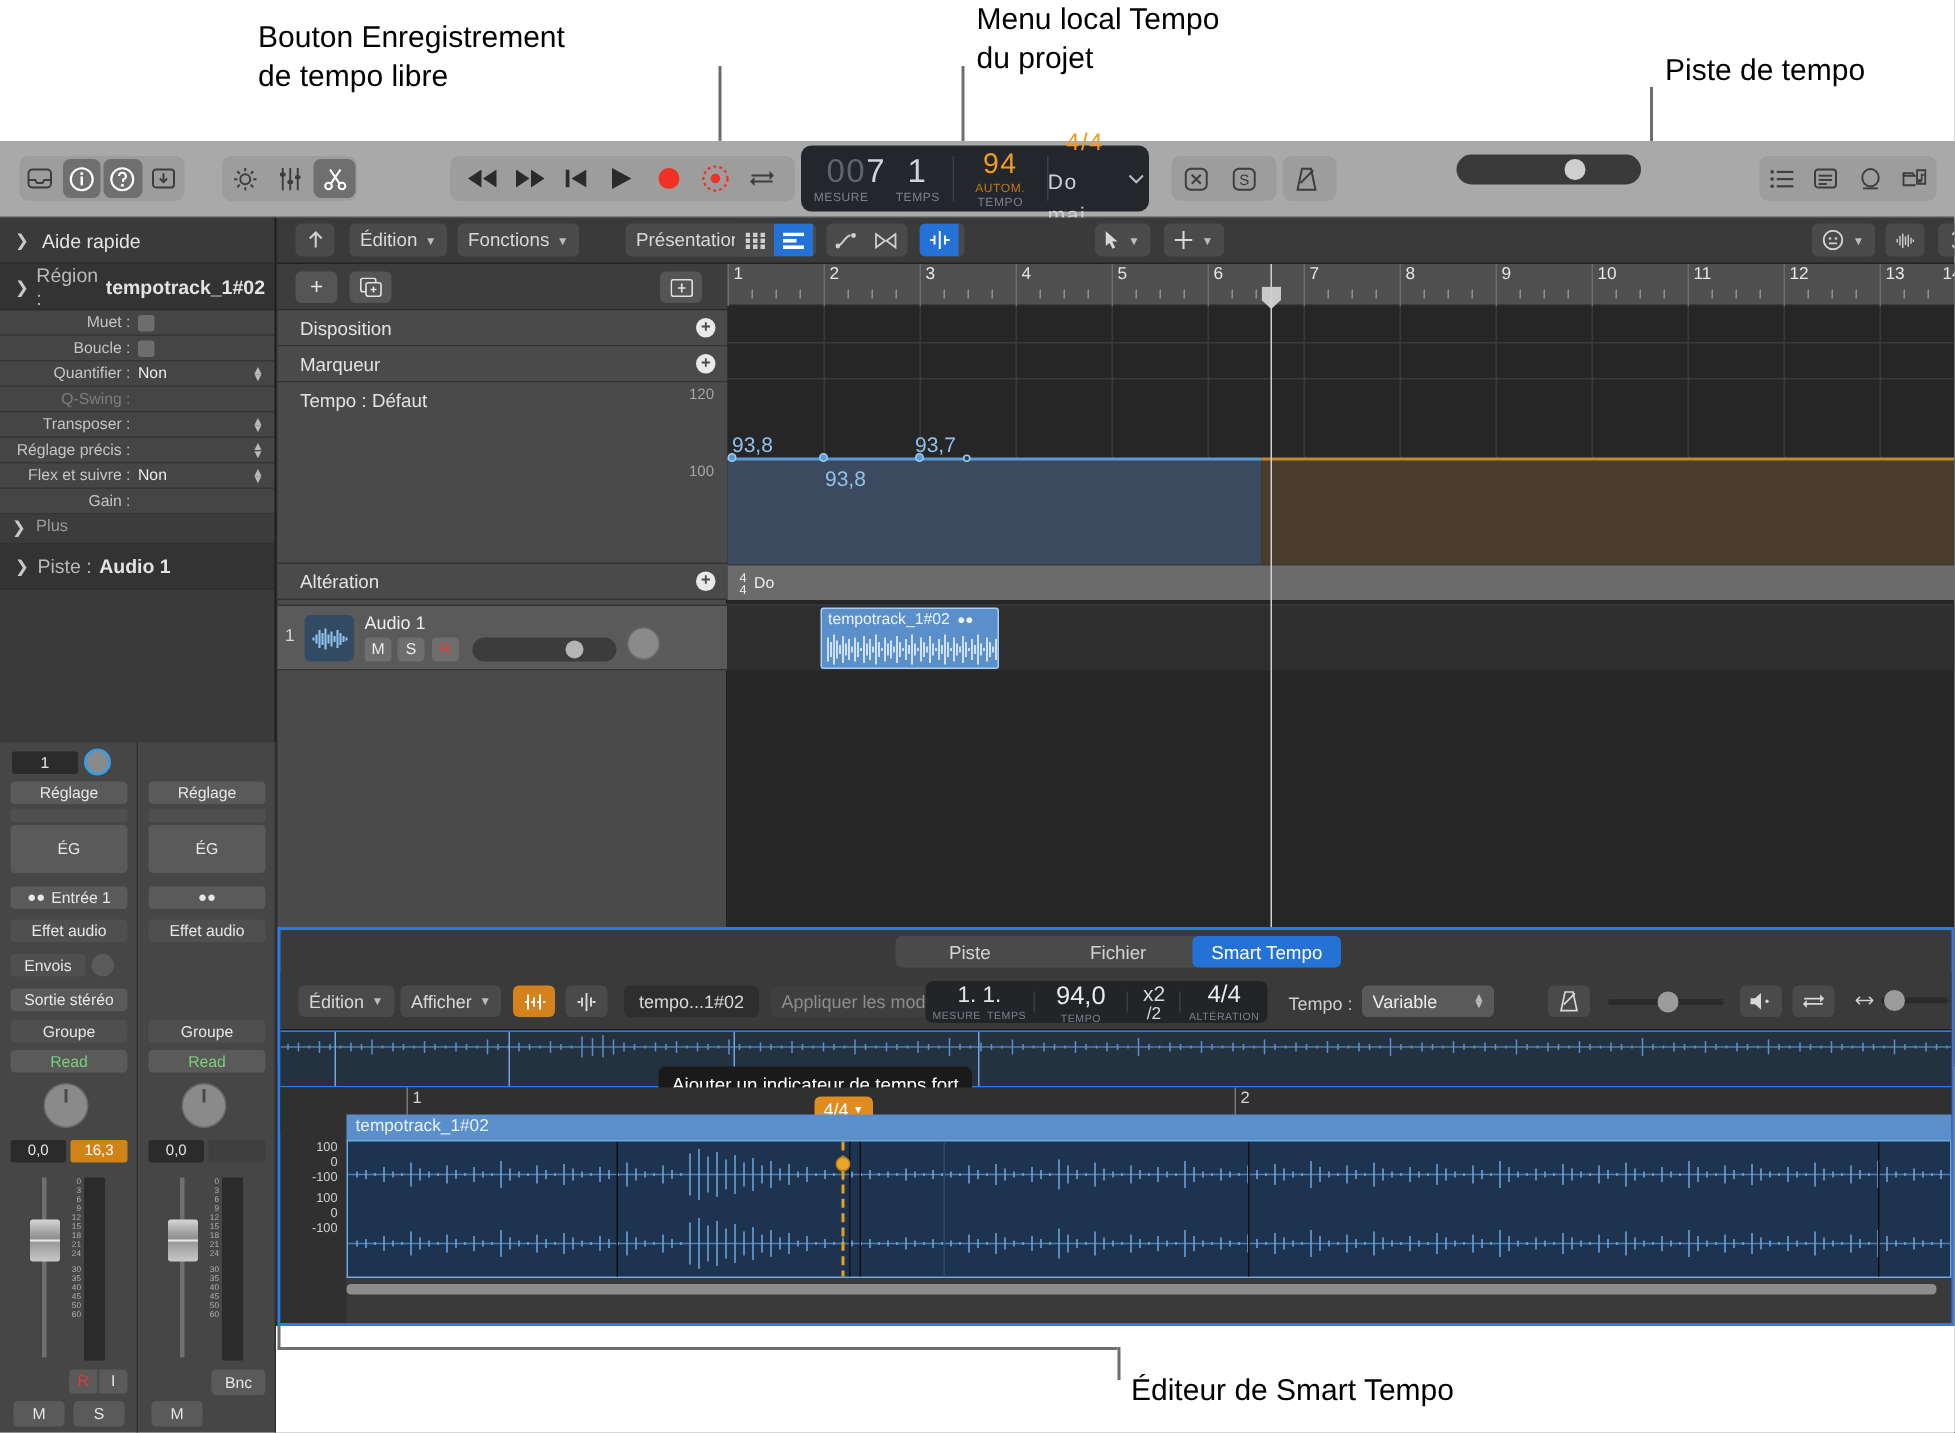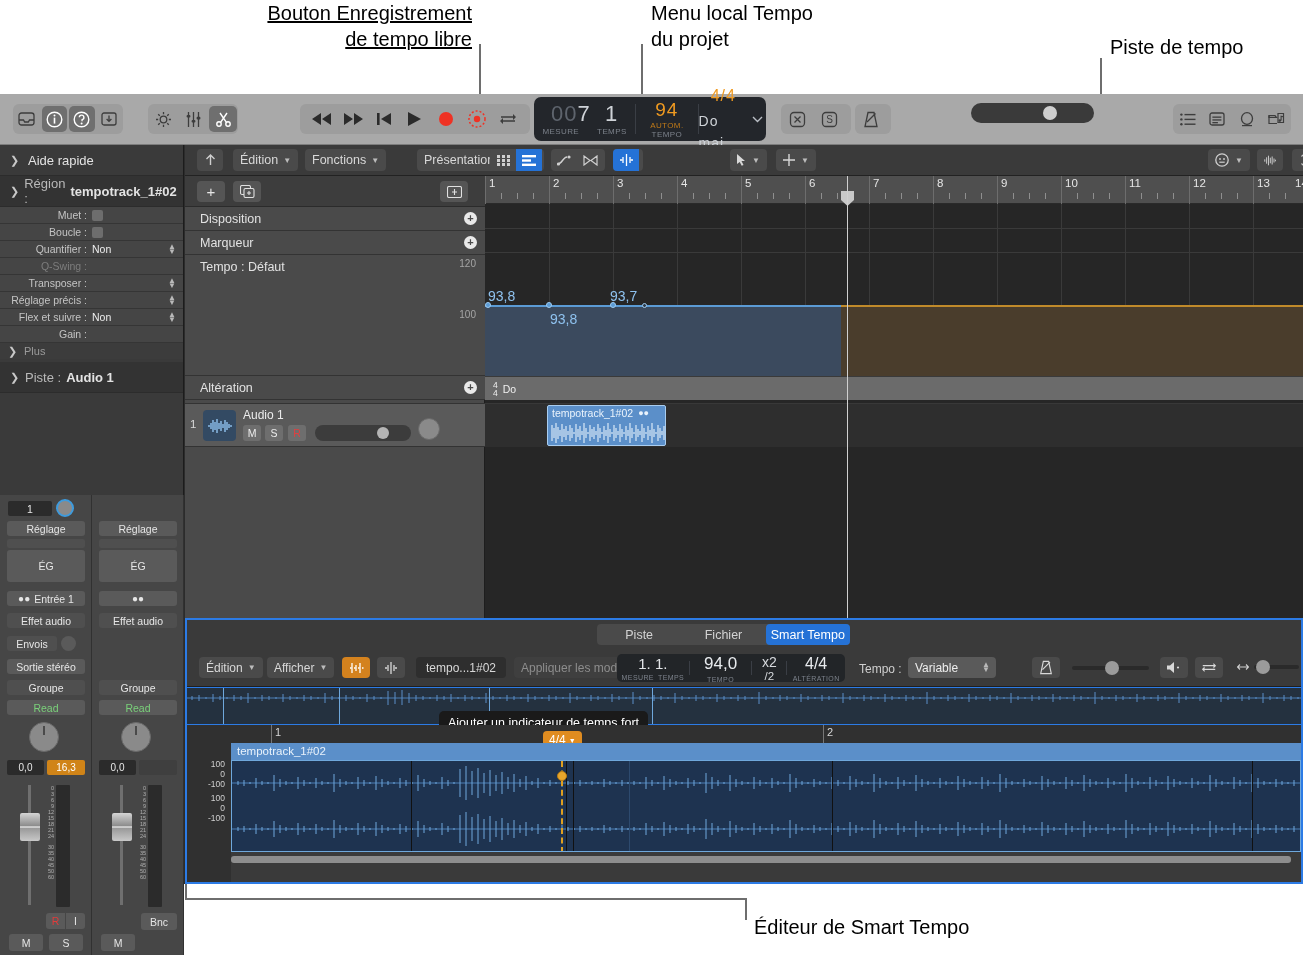--- a/index.html
+++ b/index.html
@@ -90,21 +90,21 @@
   .bar-line { position:absolute; top:0; width:1px; height:28px; background:#6d6d6d; }
   .tick { position:absolute; top:17px; width:1px; height:6px; background:#8f8f8f; }
   .gline { position:absolute; top:28px; width:1px; background:#3a3a3a; }
   .tempo-node { position:absolute; width:6px; height:6px; border-radius:50%; background:#5b9bd5;
     border:1px solid #9ecbf0; }
   .tempo-lbl { position:absolute; font-size:14px; color:#8fc2ef; }
 
   
   .ste { position:absolute; left:185px; top:524px; width:1118px; height:266px; background:#3a3a3a;
     border:2px solid #2c7be5; }
-  .ste-tabs { position:absolute; left:410px; top:4px; width:253px; height:21px; background:#4a4a4a;
+  .ste-tabs { position:absolute; left:410px; top:4px; width:297px; height:21px; background:#4a4a4a;
     border-radius:4px; display:flex; }
   .ste-tab { flex:1; display:flex; align-items:center; justify-content:center; font-size:12.5px;
     color:#d3d3d3; border-radius:4px; }
   .ste-tab.sel { background:#2572d6; color:#fff; }
   .ste-bar { position:absolute; left:0; top:28px; width:1114px; height:39px; background:#3a3a3a;
     border-bottom:1px solid #1f1f1f; }
   .ste-btn { position:absolute; top:9px; height:21px; background:#4a4a4a; border-radius:4px;
     color:#d8d8d8; font-size:12px; display:flex; align-items:center; padding:0 7px; gap:5px; }
   .lcd2 { position:absolute; left:430px; top:6px; height:28px; background:#222528; border-radius:5px;
     display:flex; }
@@ -125,21 +125,21 @@
     padding-left:6px; line-height:16px; }
   .wavepane { position:absolute; background:#1e3350; border:1px solid #6fa8dc; overflow:hidden; }
   .scroll-h { position:absolute; background:#8d8d8d; border-radius:3px; }
   .amp-lbl { position:absolute; font-size:8.5px; color:#cfcfcf; text-align:right; }
 </style>
 </head>
 <body>
 
 <div id="root">
 
-  <div class="callout" style="left:172px; top:0px; width:300px; text-align:right;text-decoration:underline;">Bouton Enregistrement
+  <div class="callout" style="left:172px; top:12px; width:300px; ">Bouton Enregistrement
 de tempo libre</div>
   <div class="leader" style="left:479px; top:44px; width:1.5px; height:53px;"></div>
 
   <div class="callout" style="left:651px; top:0px; width:240px;">Menu local Tempo
 du projet</div>
   <div class="leader" style="left:641px; top:44px; width:1.5px; height:53px;"></div>
 
   <div class="callout" style="left:1110px; top:34px; width:200px;">Piste de tempo</div>
   <div class="leader" style="left:1100px; top:58px; width:1.5px; height:250px;"></div>
 

